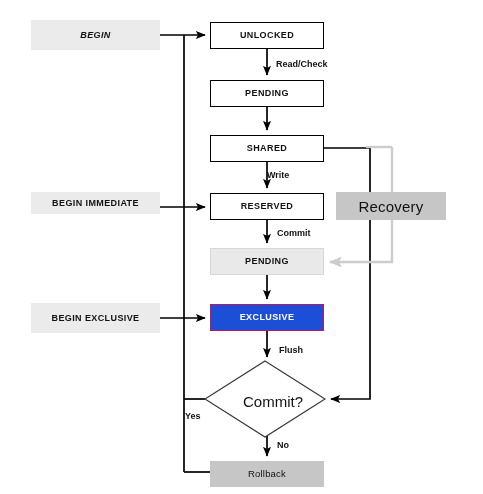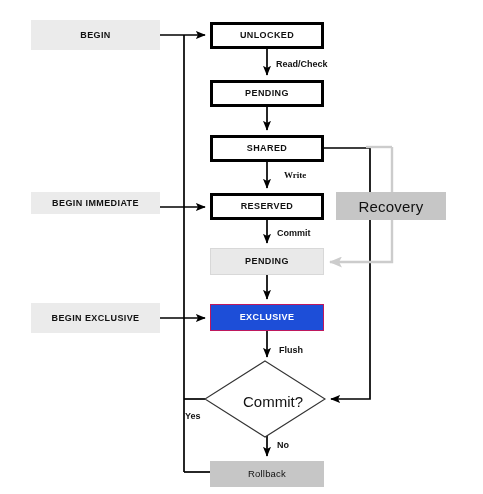--- a/index.html
+++ b/index.html
@@ -29,21 +29,21 @@
     align-items: center;
     justify-content: center;
     font-size: 9px;
     letter-spacing: 0.4px;
     line-height: 1;
     white-space: nowrap;
     z-index: 2;
   }
   .node-state {
     background: #ffffff;
-    border: 3px solid #000000;
+    border: 1px solid #000000;
     color: #111111;
     font-weight: bold;
   }
   .node-entry {
     background: #ebebeb;
     border: none;
     color: #111111;
     font-weight: bold;
   }
   .node-pending2 {
@@ -133,21 +133,21 @@
     <path d="M205,399 L184,399" stroke="#000000" stroke-width="1.7" fill="none"></path>
 
     <path d="M184,472 L211,472" stroke="#000000" stroke-width="1.7" fill="none"></path>
 
     <path d="M324,148 L370,148 L370,399 L331,399" stroke="#000000" stroke-width="1.7" fill="none" marker-end="url(#ah-black)"></path>
 
     <path d="M392,147 L392,262 L330,262" stroke="#cccccc" stroke-width="2.4" fill="none" marker-end="url(#ah-gray)"></path>
     <path d="M366,147 L392,147" stroke="#cccccc" stroke-width="2.4" fill="none"></path>
   </svg>
 
-  <div class="node node-entry" style="left:31px; top:20px; width:129px; height:30px;">
+  <div class="node node-entry" style="left:31px; top:20px; width:129px; height:30px;font-style:italic;">
     <span>BEGIN</span>
   </div>
 
   <div class="node node-entry" style="left:31px; top:192px; width:129px; height:22px;">
     <span>BEGIN IMMEDIATE</span>
   </div>
 
   <div class="node node-entry" style="left:31px; top:303px; width:129px; height:30px;">
     <span>BEGIN EXCLUSIVE</span>
   </div>
@@ -184,21 +184,21 @@
     <span>Rollback</span>
   </div>
 
   <svg style="position:absolute; left:203px; top:360px; width:124px; height:78px; z-index:1;" viewBox="0 0 124 78" xmlns="http://www.w3.org/2000/svg">
     <polygon points="62,1 122,39 62,77 2,39" fill="#ffffff" stroke="#333333" stroke-width="1.1"></polygon>
   </svg>
   <div class="diamond-label" style="left:243px; top:394px;">Commit?</div>
 
   <div class="edge-label" style="left:276px; top:60px;">Read/Check</div>
 
-  <div class="edge-label" style="left:284px; top:171px;font-family:Liberation Serif, serif;">Write</div>
+  <div class="edge-label" style="left:267px; top:171px;">Write</div>
 
   <div class="edge-label" style="left:277px; top:229px;">Commit</div>
 
   <div class="edge-label" style="left:279px; top:346px;">Flush</div>
 
   <div class="edge-label" style="left:185px; top:412px;">Yes</div>
 
   <div class="edge-label" style="left:277px; top:441px;">No</div>
 
 </div>

